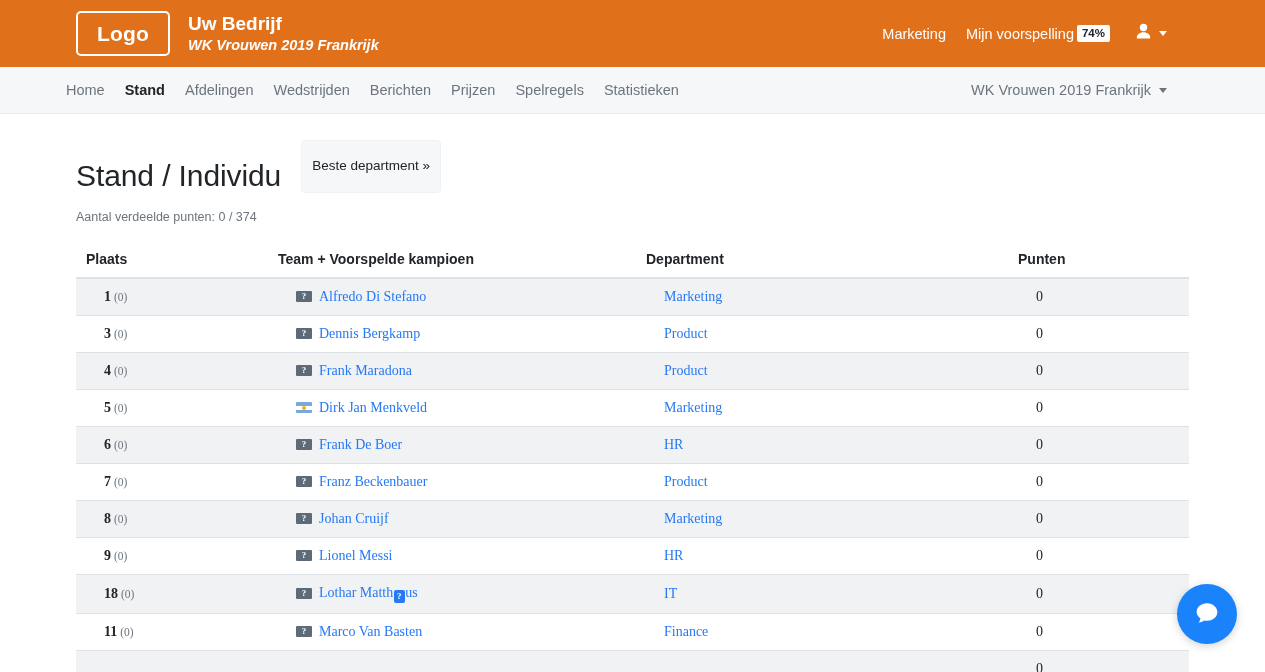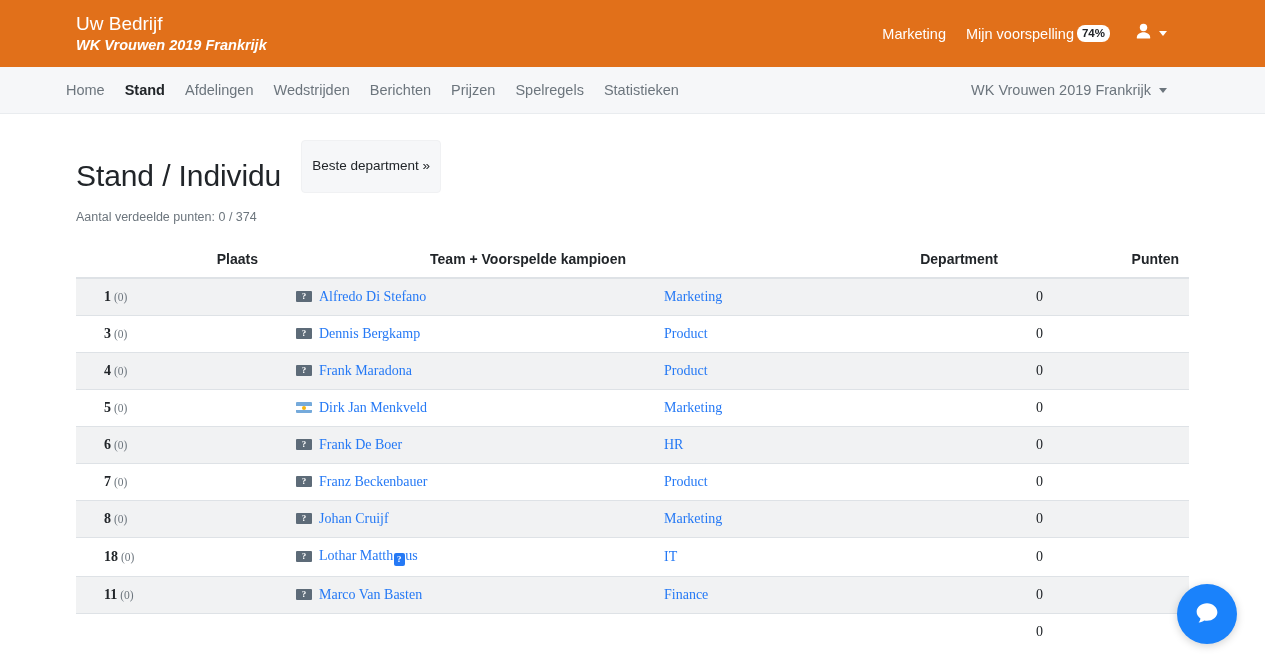--- a/index.html
+++ b/index.html
@@ -47,21 +47,21 @@
   }
   .brand-txt {
     display: flex;
     flex-direction: column;
     justify-content: center;
     line-height: 1.15;
   }
   .brand-name {
     color: #ffffff;
     font-size: 19px;
-    font-weight: normal;
+    font-weight: bold;
   }
   .brand-sub {
     color: #ffffff;
     font-size: 14.5px;
     font-style: italic;
     font-weight: bold;
     margin-top: 2px;
   }
   .topbar-right {
     margin-left: auto;
@@ -76,21 +76,21 @@
     text-decoration: none;
     padding: 0 10px;
     white-space: nowrap;
   }
   .pct-badge {
     display: inline-block;
     background: #ffffff;
     color: #212529;
     font-size: 11.5px;
     font-weight: bold;
-    border-radius: 8px;
+    border-radius: 2px;
     padding: 2px 5px 2px 5px;
     margin-left: 3px;
     line-height: 1.1;
     vertical-align: 2px;
   }
   .user-menu {
     display: flex;
     align-items: center;
     margin-left: 14px;
     cursor: pointer;
@@ -180,21 +180,21 @@
   }
 
   
   table.stand {
     width: 1113px;
     border-collapse: collapse;
     margin-top: 18px;
     table-layout: fixed;
   }
   table.stand th {
-    text-align: right;
+    text-align: left;
     font-size: 14px;
     font-weight: bold;
     color: #212529;
     padding: 9px 10px 10px 10px;
     border-bottom: 2px solid #dee2e6;
   }
   table.stand td {
     font-size: 14px;
     color: #212529;
     padding: 10px 28px;
@@ -282,20 +282,23 @@
     cursor: pointer;
     border: none;
     box-shadow: 0 2px 8px rgba(0,0,0,.18);
   }
 </style>
 </head>
 <body>
 
 <div class="topbar">
   <div class="brand-wrap">
+    <div class="logo-box">
+      <span class="logo-text">Logo</span>
+    </div>
     <div class="brand-txt">
       <span class="brand-name">Uw Bedrijf</span>
       <span class="brand-sub">WK Vrouwen 2019 Frankrijk</span>
     </div>
   </div>
 
   <div class="topbar-right">
     <a class="top-link" href="#">Marketing</a>
     <a class="top-link" href="#"><span>Mijn voorspelling</span><span class="pct-badge">74%</span></a>
     <div class="user-menu">
@@ -426,20 +429,31 @@
           <td>
             <span class="team-cell">
               <span class="flag flag-unknown">?</span>
               <a class="link" href="#">Johan Cruijf</a>
             </span>
           </td>
           <td><a class="link" href="#">Marketing</a></td>
           <td>0</td>
         </tr>
         <tr>
+          <td><span class="rank-num">9</span><span class="rank-delta">(0)</span></td>
+          <td>
+            <span class="team-cell">
+              <span class="flag flag-unknown">?</span>
+              <a class="link" href="#">Lionel Messi</a>
+            </span>
+          </td>
+          <td><a class="link" href="#">HR</a></td>
+          <td>0</td>
+        </tr>
+        <tr>
           <td><span class="rank-num">18</span><span class="rank-delta">(0)</span></td>
           <td>
             <span class="team-cell">
               <span class="flag flag-unknown">?</span>
               <a class="link" href="#">Lothar Matth<span class="repl">?</span>us</a>
             </span>
           </td>
           <td><a class="link" href="#">IT</a></td>
           <td>0</td>
         </tr>

